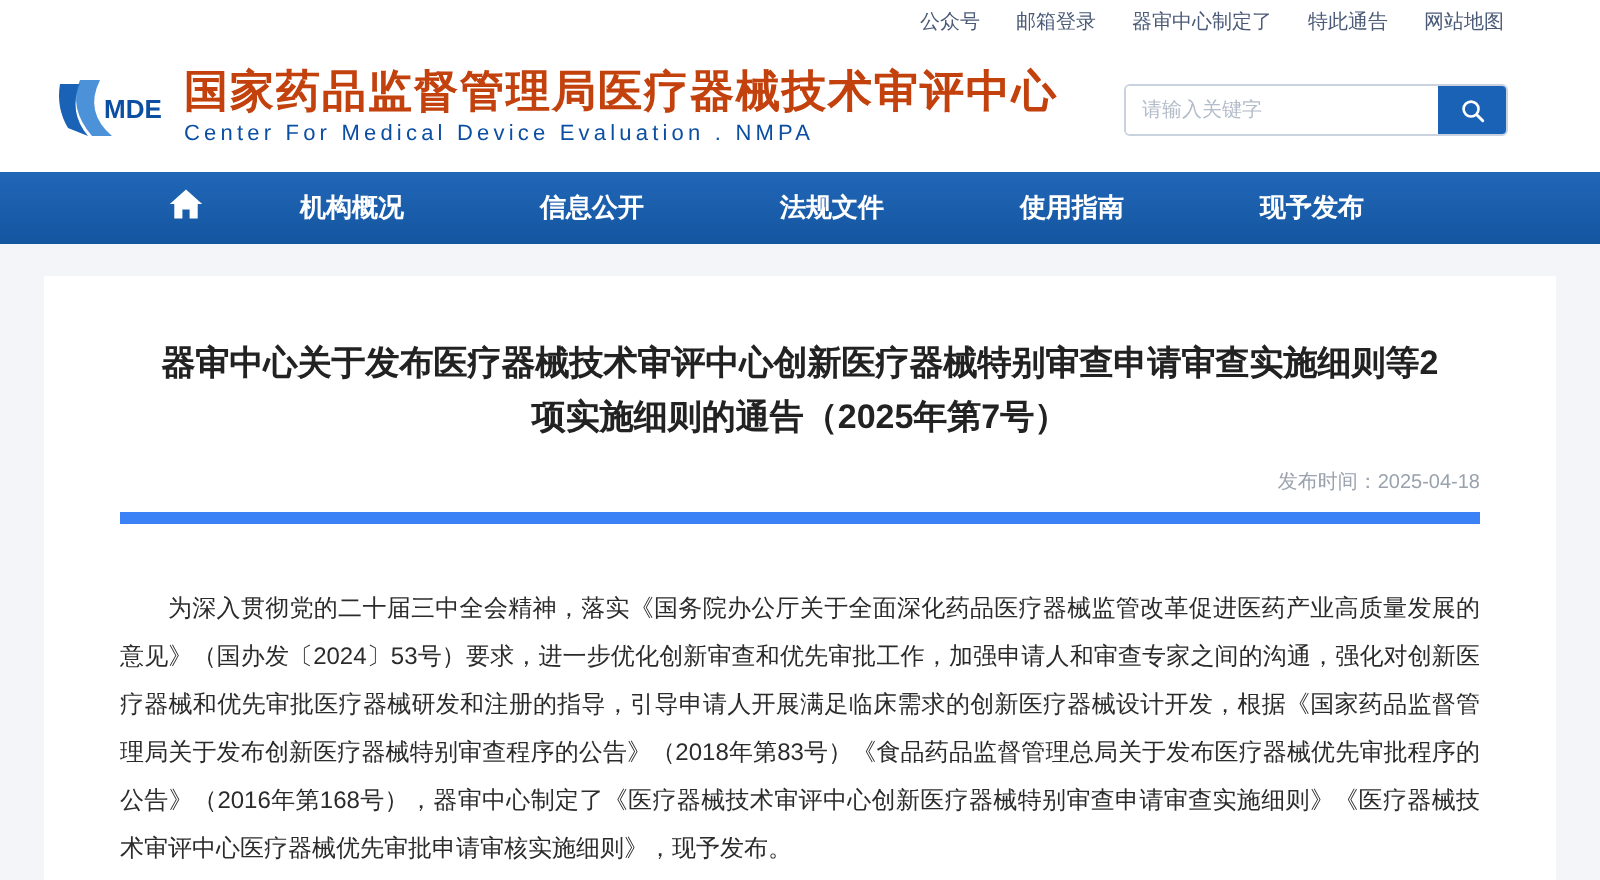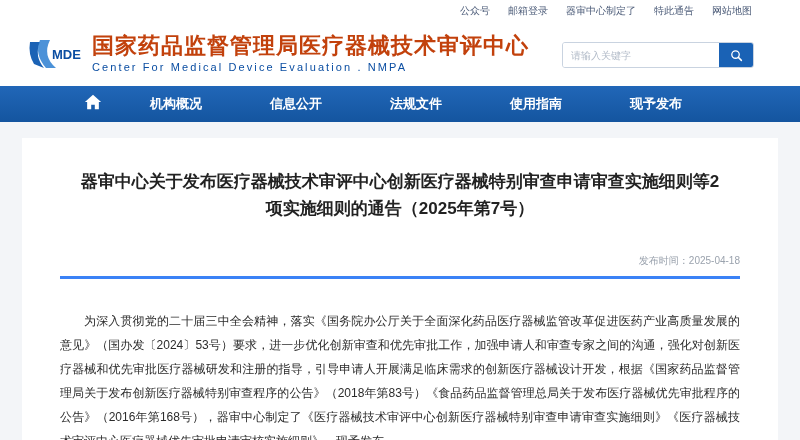--- a/index.html
+++ b/index.html
@@ -129,26 +129,26 @@
   }
   .doc-title {
     font-size: 17px;
     font-weight: bold;
     color: #222;
     text-align: center;
     line-height: 1.6;
     margin: 8px 20px 0 20px;
   }
   .meta-row {
-    margin-top: 32px;
+    margin-top: 12px;
     text-align: right;
     font-size: 10px;
     color: #9aa2ad;
     padding-bottom: 8px;
-    border-bottom: 3px solid #3b82f6;
+    border-bottom: 6px solid #3b82f6;
   }
   .body-text {
     font-size: 12px;
     color: #2b2b2b;
     line-height: 2;
     text-align: justify;
     margin-top: 12px;
   }
   .indent { text-indent: 2em; margin-top: 30px; }
 </style>

